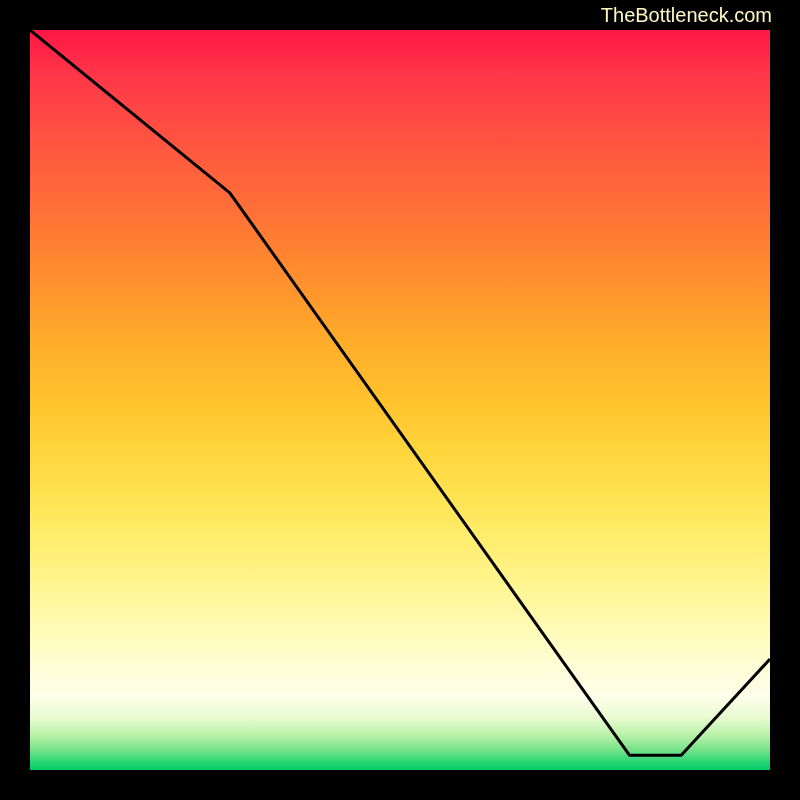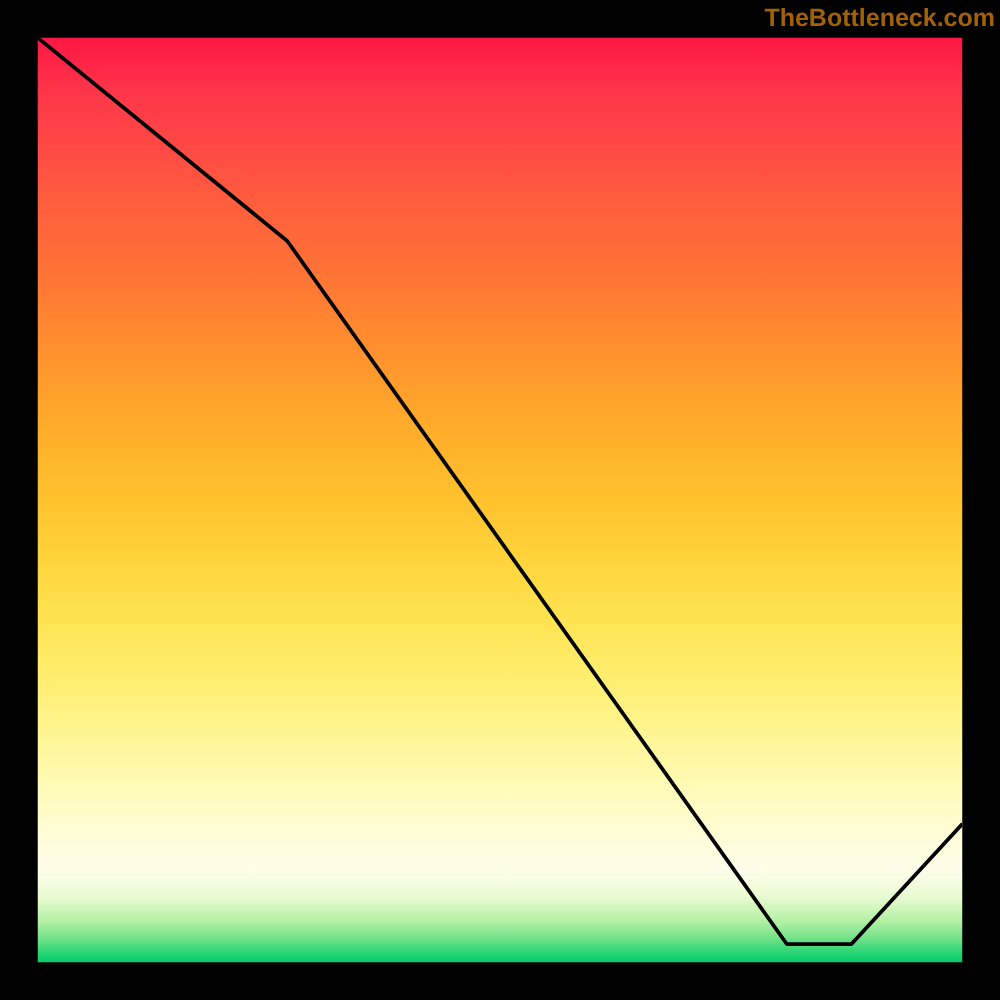--- a/index.html
+++ b/index.html
@@ -11,25 +11,25 @@
   }
   .chart-container {
     position: relative;
     width: 800px;
     height: 800px;
     background: #000;
   }
   .watermark {
     position: absolute;
     top: 4px;
-    right: 4px;
-    color: #a16207;
+    right: 28px;
+    color: #fef9c3;
     font-family: Arial, Helvetica, sans-serif;
     font-size: 20px;
-    font-weight: 700;
+    font-weight: 400;
     z-index: 10;
   }
   .plot-area {
     position: absolute;
     left: 30px;
     top: 30px;
     width: 740px;
     height: 740px;
     overflow: hidden;
   }

